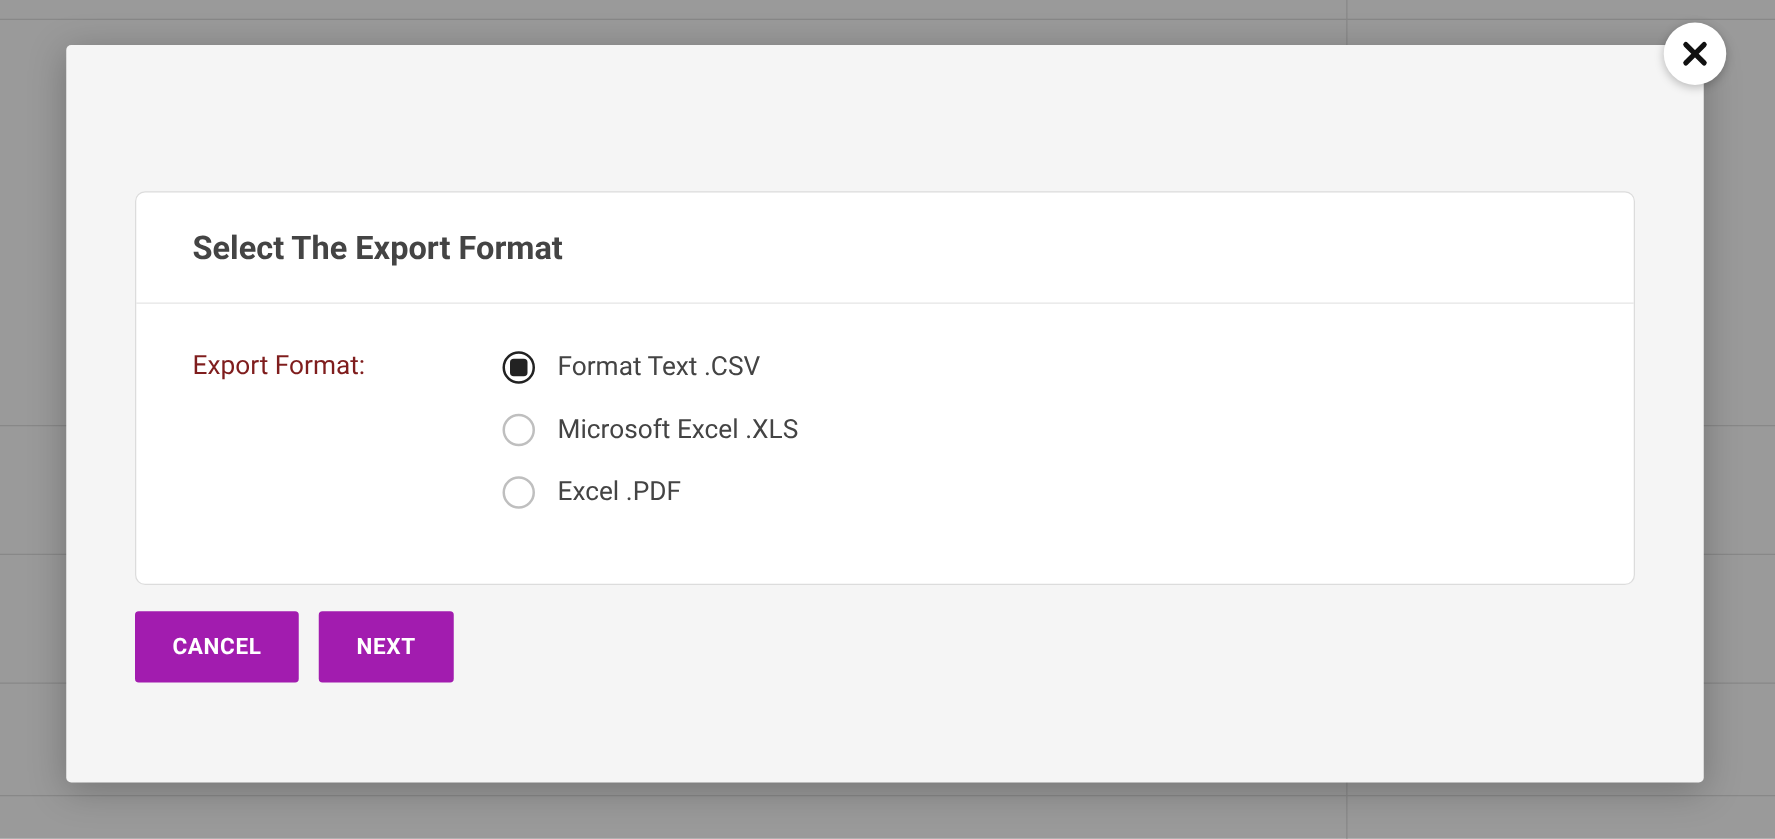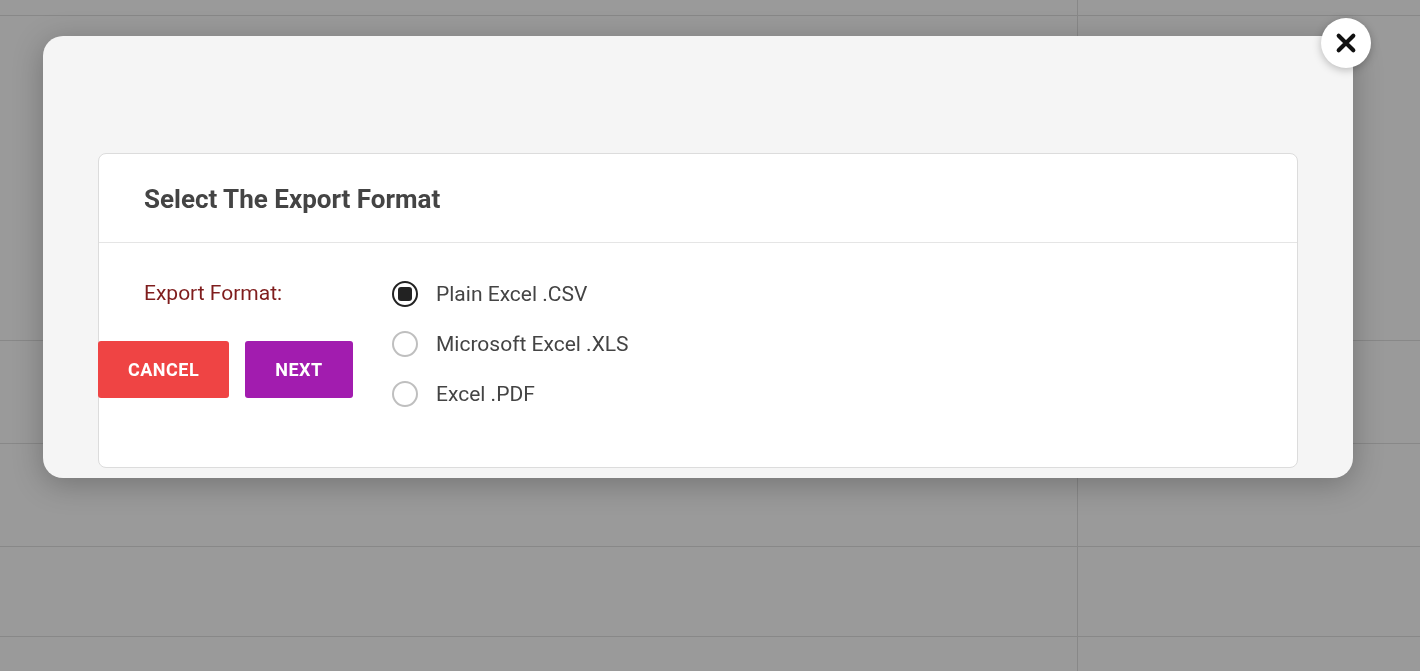--- a/index.html
+++ b/index.html
@@ -32,25 +32,25 @@
     .bg-line-v {
       position: absolute;
       top: 0;
       bottom: 0;
       width: 1px;
       background: #888;
     }
     .modal {
       position: absolute;
       top: 36px;
-      left: 43px;
+      left: 53px;
       width: 1310px;
-      height: 442px;
+      height: 590px;
       background: #f5f5f5;
-      border-radius: 20px;
+      border-radius: 4px;
       box-shadow: 0 6px 30px rgba(0,0,0,0.25);
     }
     .close-btn {
       position: absolute;
       top: -18px;
       right: -18px;
       width: 50px;
       height: 50px;
       border-radius: 50%;
       background: #ffffff;
@@ -139,21 +139,21 @@
       padding: 18px 30px;
       font-size: 18px;
       font-weight: 700;
       letter-spacing: 0.5px;
       color: #ffffff;
       cursor: pointer;
       border-radius: 3px;
       font-family: inherit;
     }
     .btn-cancel {
-      background: #ef4444;
+      background: #a21caf;
     }
     .btn-next {
       background: #a21caf;
     }
   </style>
 </head>
 <body>
 
 <div class="bg-lines">
   <div class="bg-line-h" style="top:15px;"></div>
@@ -177,21 +177,21 @@
       <div class="card-title">Select The Export Format</div>
     </div>
     <div class="card-body">
       <div class="field-label">Export Format:</div>
       <div class="radio-group">
 
         <div class="radio-item">
           <div class="radio-circle selected">
             <div class="radio-dot"></div>
           </div>
-          <div class="radio-label">Plain Excel .CSV</div>
+          <div class="radio-label">Format Text .CSV</div>
         </div>
 
         <div class="radio-item">
           <div class="radio-circle"></div>
           <div class="radio-label">Microsoft Excel .XLS</div>
         </div>
 
         <div class="radio-item">
           <div class="radio-circle"></div>
           <div class="radio-label">Excel .PDF</div>

